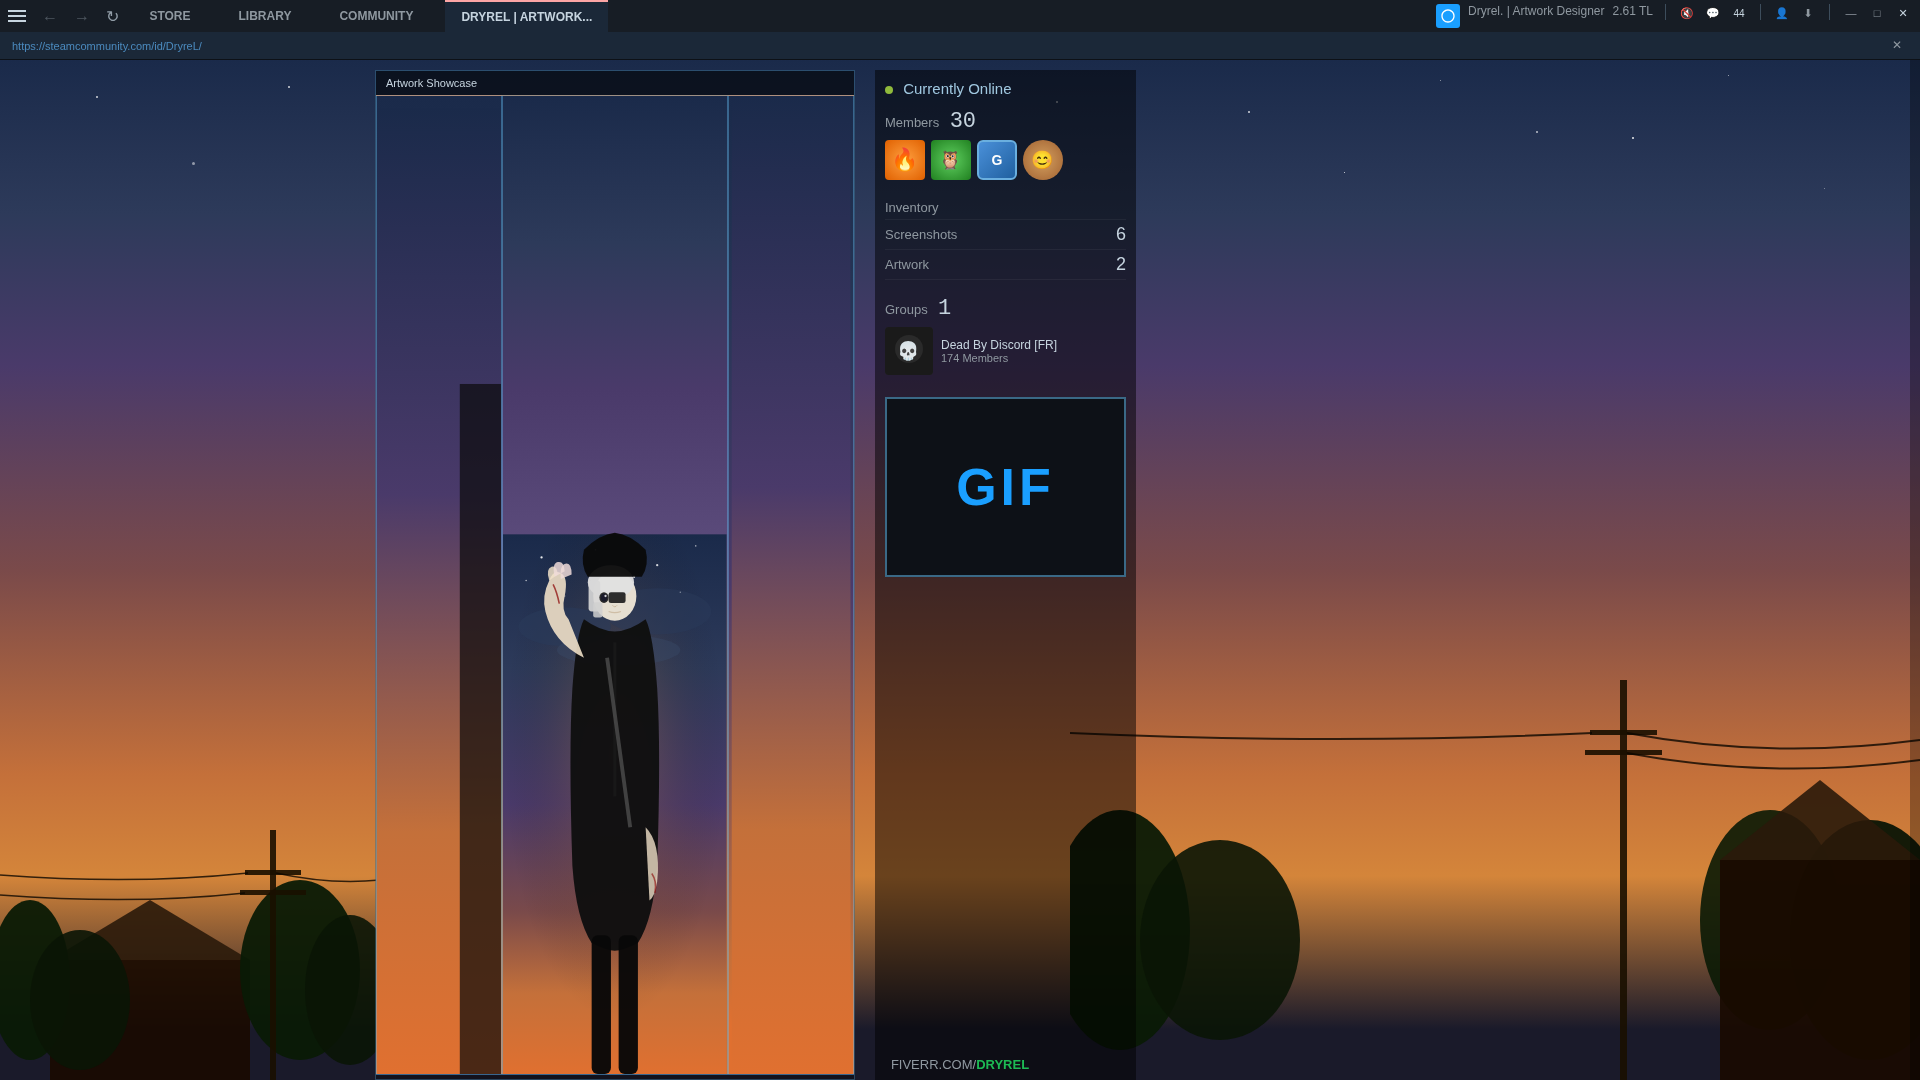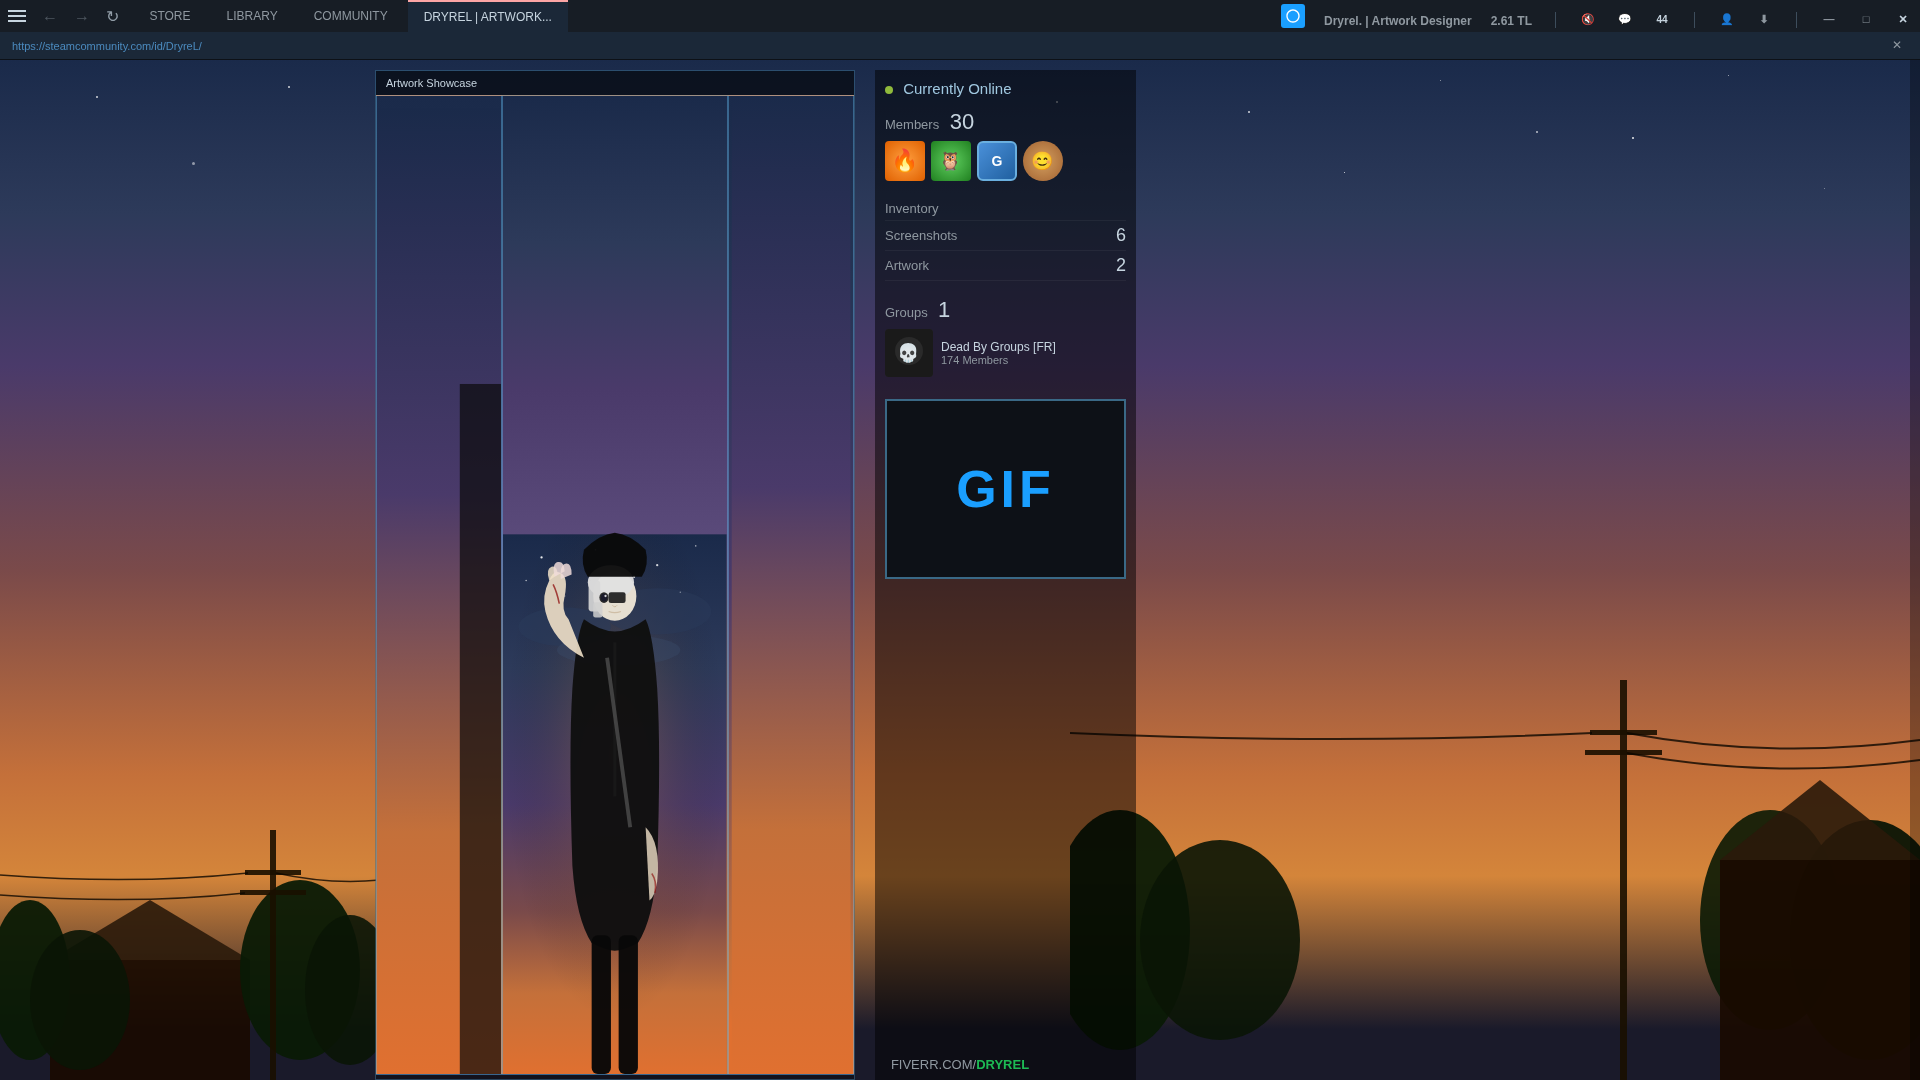--- a/index.html
+++ b/index.html
@@ -31,37 +31,37 @@
     }
     .titlebar-nav {
       display: flex; gap: 4px; align-items: center;
     }
     .nav-arrow {
       color: #c6d4df; font-size: 16px; cursor: pointer; padding: 2px 6px;
       opacity: 0.7;
     }
     .nav-arrow.disabled { opacity: 0.3; }
     .titlebar-tabs {
-      display: flex; align-items: flex-start; gap: 4px; flex: 1;
+      display: flex; align-items: flex-start; gap: 16px; flex: 1; font-weight: bold;
     }
     .titlebar-tab {
       padding: 6px 16px;
       font-size: 12px;
       color: #8f98a0;
       cursor: pointer;
       height: 32px;
       display: flex; align-items: center;
     }
     .titlebar-tab.active {
       color: #c6d4df;
       background: #1b2838;
       border-top: 2px solid #fca5a5;
     }
     .titlebar-right {
-      display: flex; align-items: flex-end; gap: 19px; margin-left: auto; font-weight: bold;
+      display: flex; align-items: flex-start; gap: 8px; margin-left: auto;
     }
     .steam-logo {
       width: 24px; height: 24px;
       background: #1a9fff;
       border-radius: 3px;
       display: flex; align-items: center; justify-content: center;
       font-size: 14px; font-weight: bold; color: white;
     }
     .user-info {
       font-size: 12px; color: #8f98a0;
@@ -181,20 +181,21 @@
     .badges-section { margin-bottom: 16px; }
     .section-label {
       font-size: 13px;
       color: #8f98a0;
       margin-bottom: 6px;
     }
     .badges-count {
       font-size: 22px;
       color: #c6d4df;
       margin-left: 6px;
+      font-family: Liberation Mono, monospace;
     }
     .badges-row {
       display: flex; gap: 6px; margin-top: 6px;
     }
     .badge-icon {
       width: 40px; height: 40px;
       border-radius: 4px;
       overflow: hidden;
     }
     .badge-orange {
@@ -577,21 +578,21 @@
         </div>
         <div class="group-item">
           <div class="group-avatar">
             <svg width="48" height="48" viewBox="0 0 48 48">
               <rect width="48" height="48" fill="#1a1a1a"></rect>
               <circle cx="24" cy="22" r="14" fill="#2a2a2a"></circle>
               <text x="24" y="30" text-anchor="middle" font-size="18" fill="#e0e0e0">💀</text>
             </svg>
           </div>
           <div class="group-info">
-            <div class="group-name">Dead By Groups [FR]</div>
+            <div class="group-name">Dead By Discord [FR]</div>
             <div class="group-members">174 Members</div>
           </div>
         </div>
       </div>
 
       <div class="gif-section">
         <span class="gif-label">GIF</span>
       </div>
     </div>
   </div>

